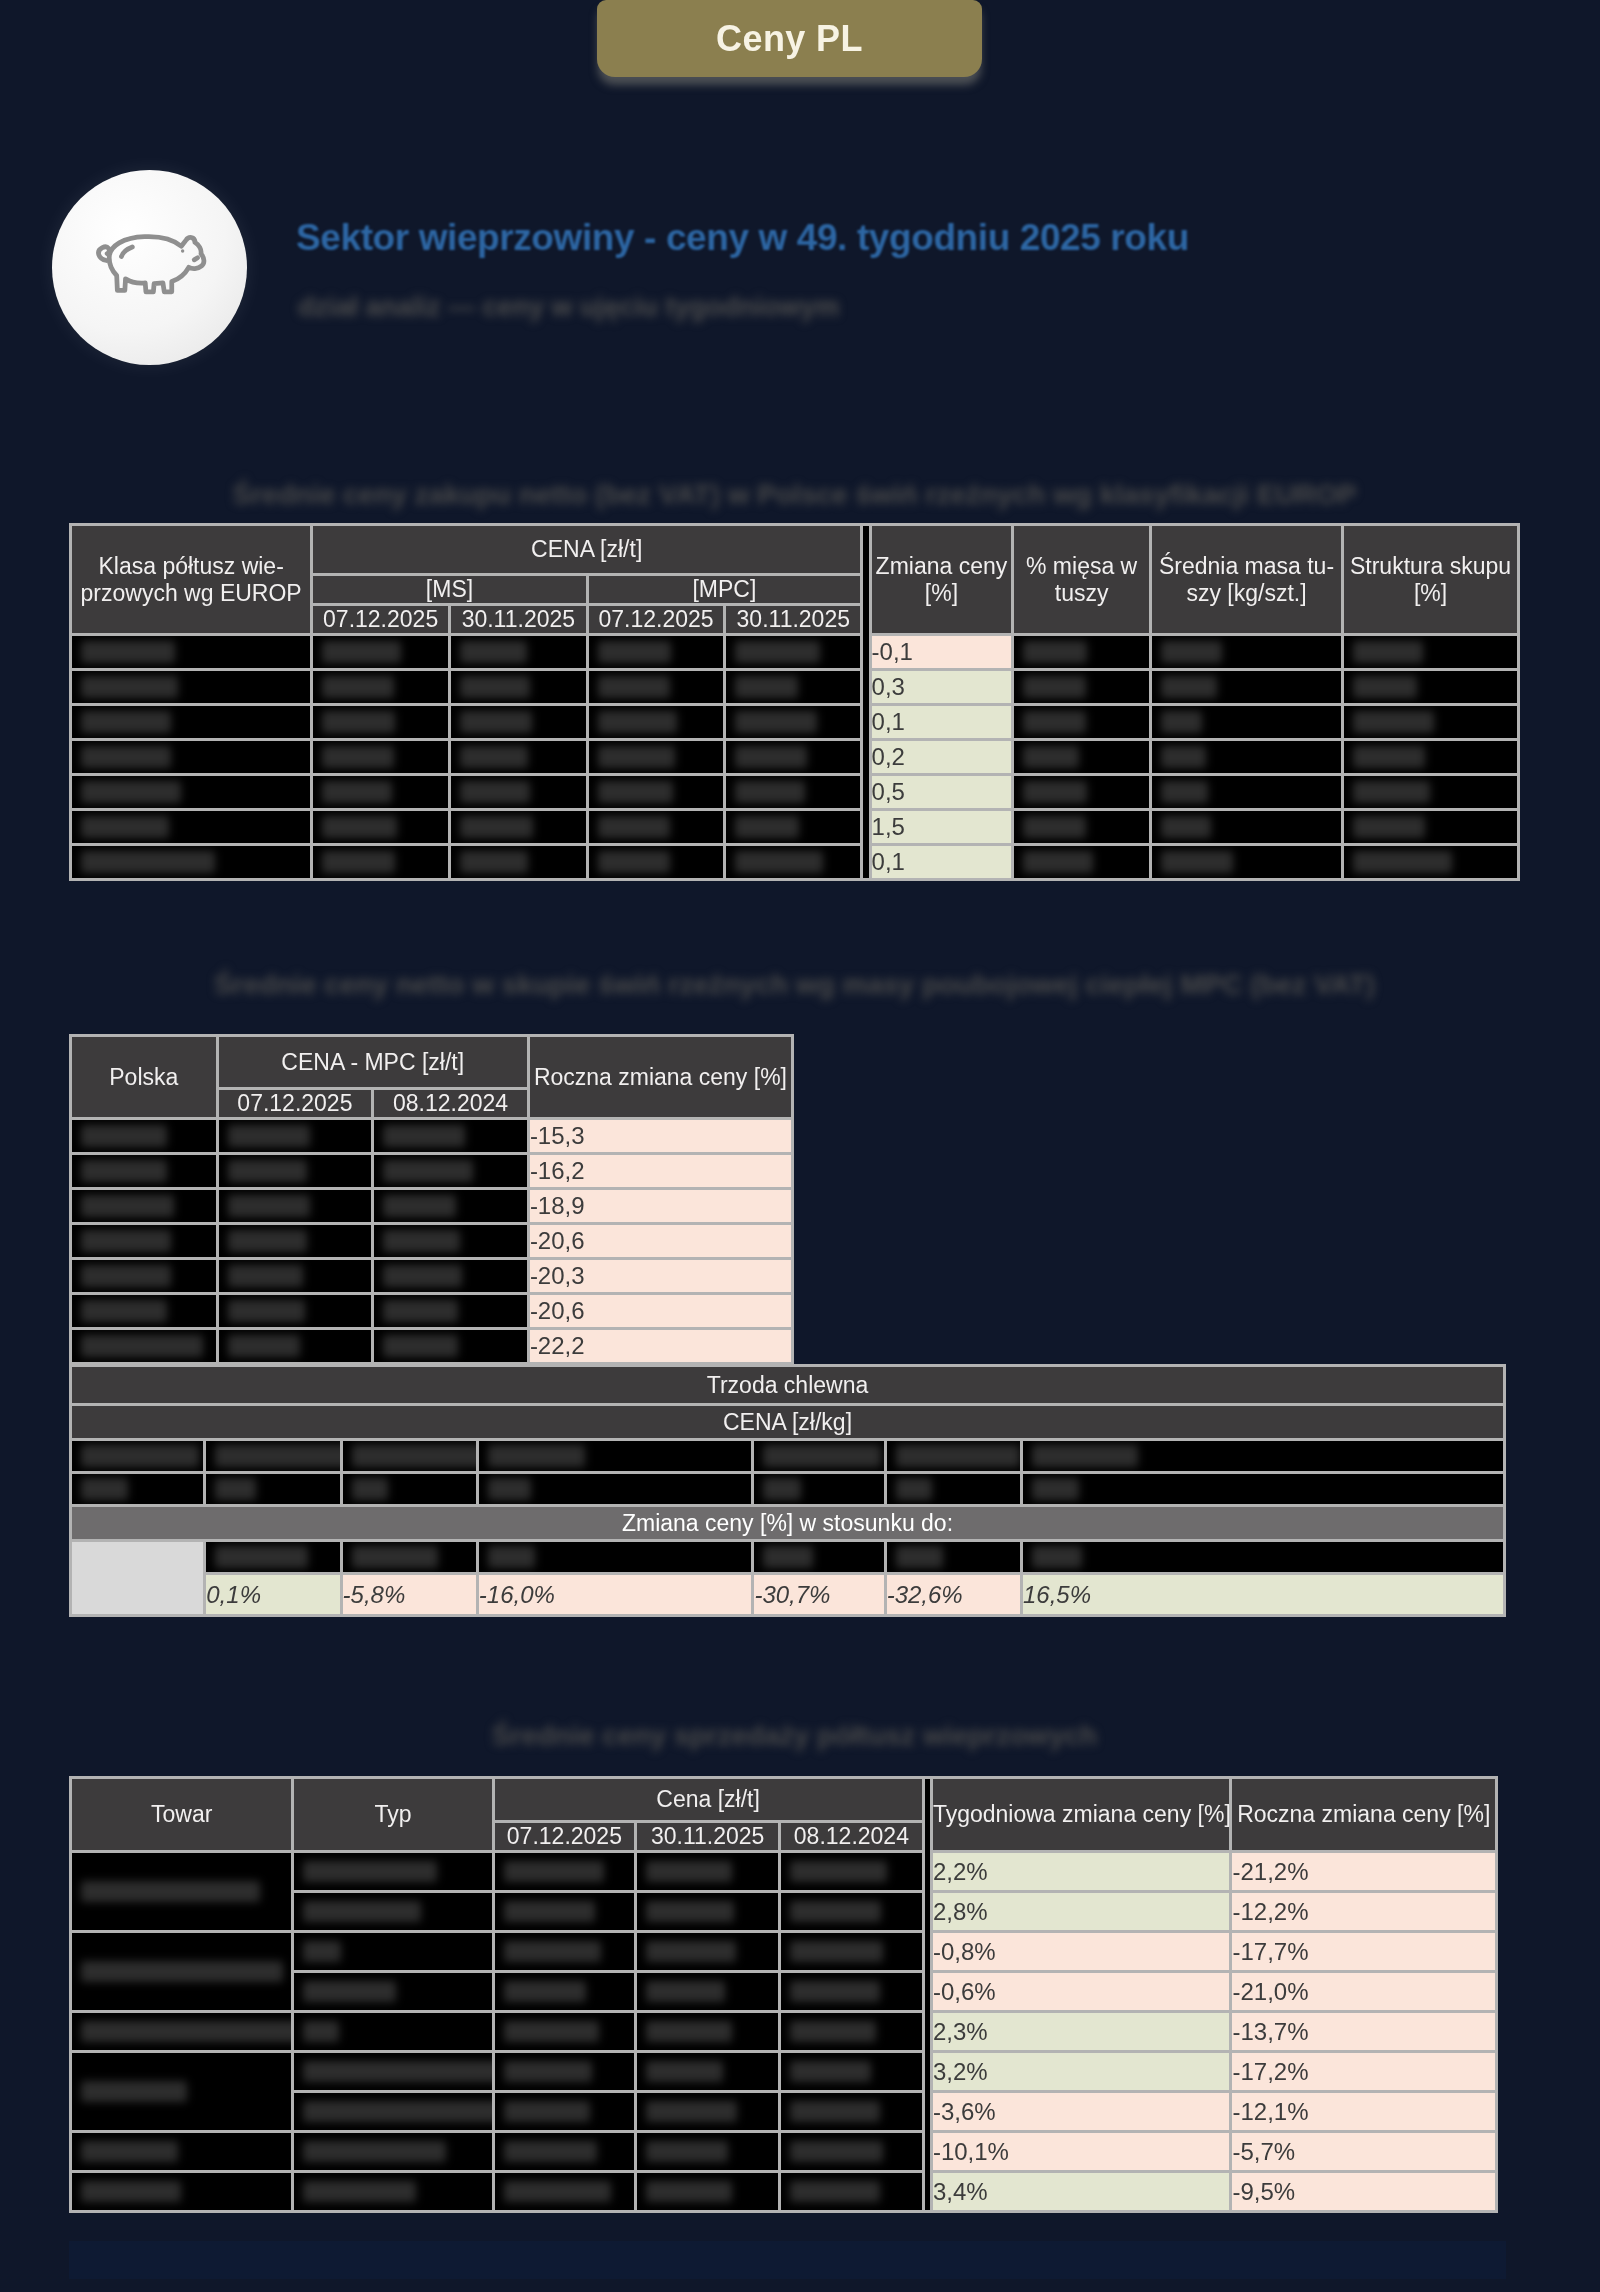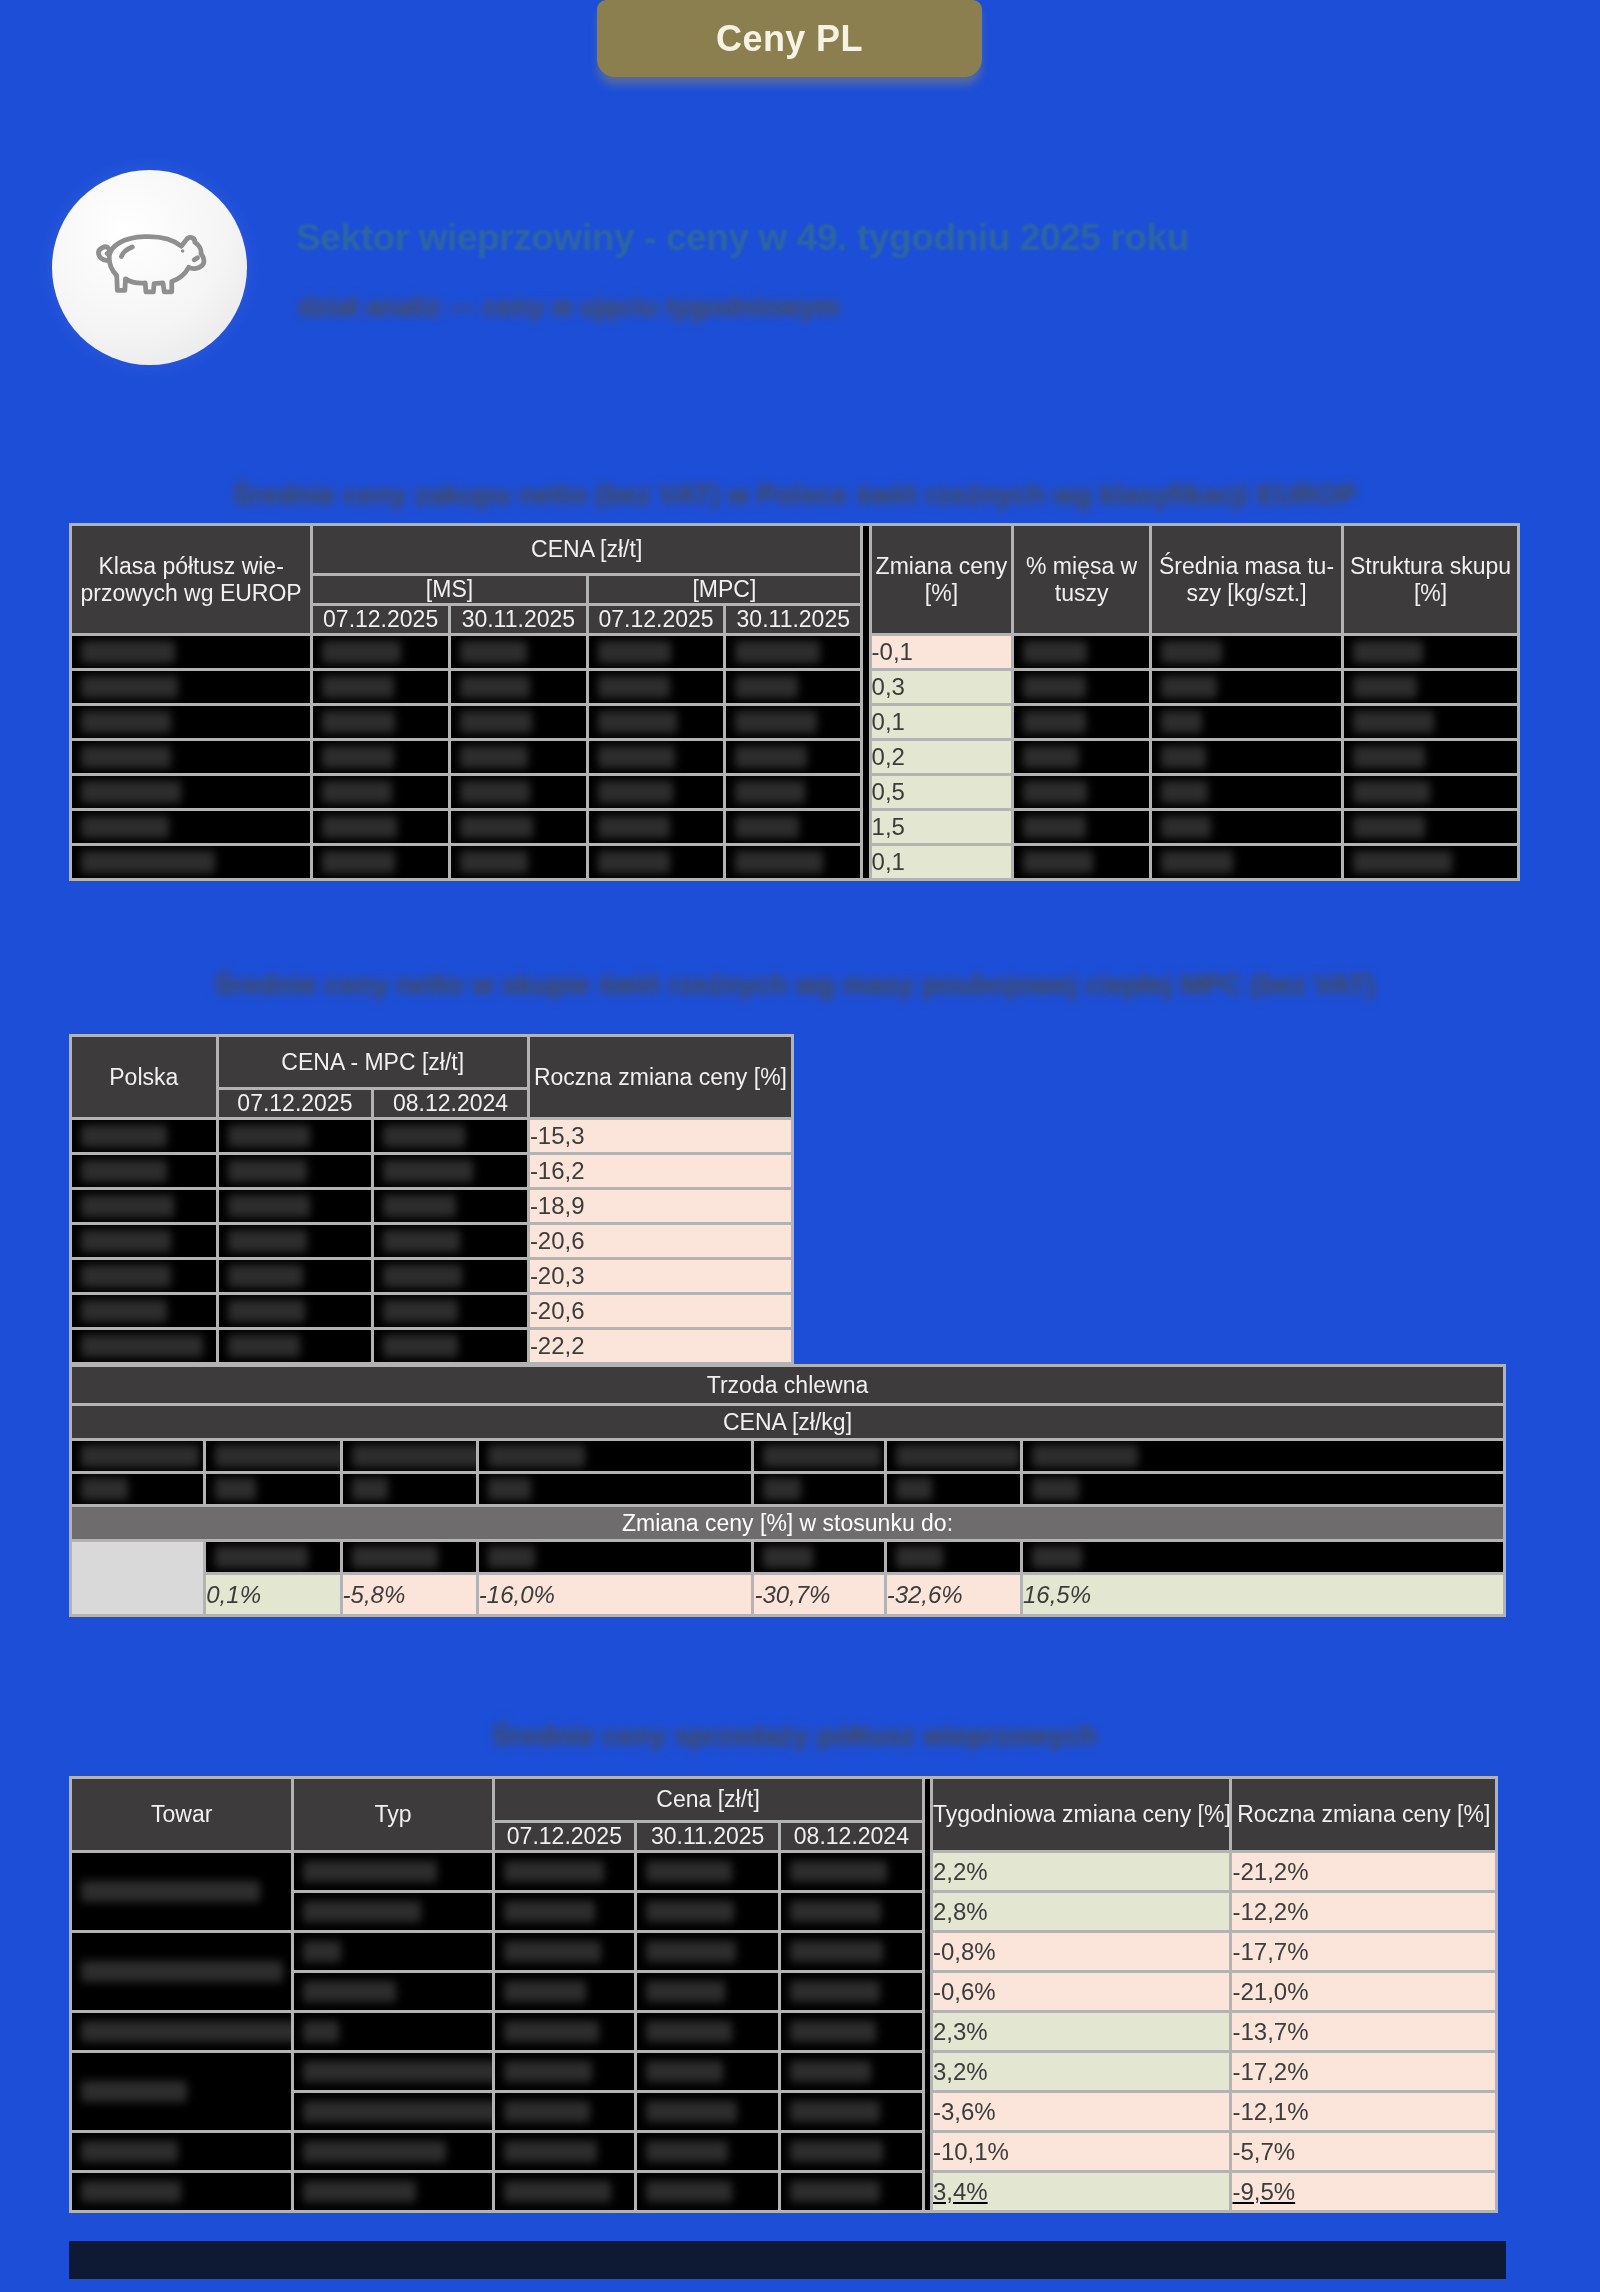--- a/index.html
+++ b/index.html
@@ -1,16 +1,16 @@
 <!DOCTYPE html>
 <html style="font-size:14.3px"><head>
 <meta charset="utf-8">
 <style>
   html,body{margin:0;padding:0;background:#000;}
-  .page{position:relative;width:1600px;height:2293px;background:#1d4ed8;overflow:hidden;
+  .page{position:relative;width:1600px;height:2293px;background:#0f172a;overflow:hidden;
         font-family:"Liberation Sans",sans-serif;}
 
   
   .badge{position:absolute;left:597px;top:0;width:385px;height:77px;background:#8b7f4f;
          border-radius:9px 9px 18px 18px;display:flex;align-items:center;justify-content:center;
          color:#f7f3e4;font-size:36px;font-weight:bold;letter-spacing:0.4px;
          box-shadow:0 9px 9px -1.8px rgba(128,128,120,.55);}
 
   
   .pig-circle{position:absolute;left:52px;top:170px;width:195px;height:195px;border-radius:50%;
@@ -402,21 +402,21 @@
         </tr>
         <tr style="height: 37px;">
           <td class="blk" rowspan="1"><span class="redact" style="width: 97px;"></span></td>
           <td class="blk"><span class="redact" style="width: 143px;"></span></td>
           <td class="blk"><span class="redact" style="width: 93px;"></span></td>
           <td class="blk"><span class="redact" style="width: 82px;"></span></td>
           <td class="blk"><span class="redact" style="width: 93px;"></span></td>
           <td class="val pink">-10,1%</td>
           <td class="val pink">-5,7%</td>
         </tr>
-        <tr style="height: 37px; text-decoration: underline;">
+        <tr style="height: 37px;">
           <td class="blk" rowspan="1"><span class="redact" style="width: 100px;"></span></td>
           <td class="blk"><span class="redact" style="width: 113px;"></span></td>
           <td class="blk"><span class="redact" style="width: 107px;"></span></td>
           <td class="blk"><span class="redact" style="width: 86px;"></span></td>
           <td class="blk"><span class="redact" style="width: 90px;"></span></td>
           <td class="val green">3,4%</td>
           <td class="val pink">-9,5%</td>
         </tr>
       </tbody>
   </table>

